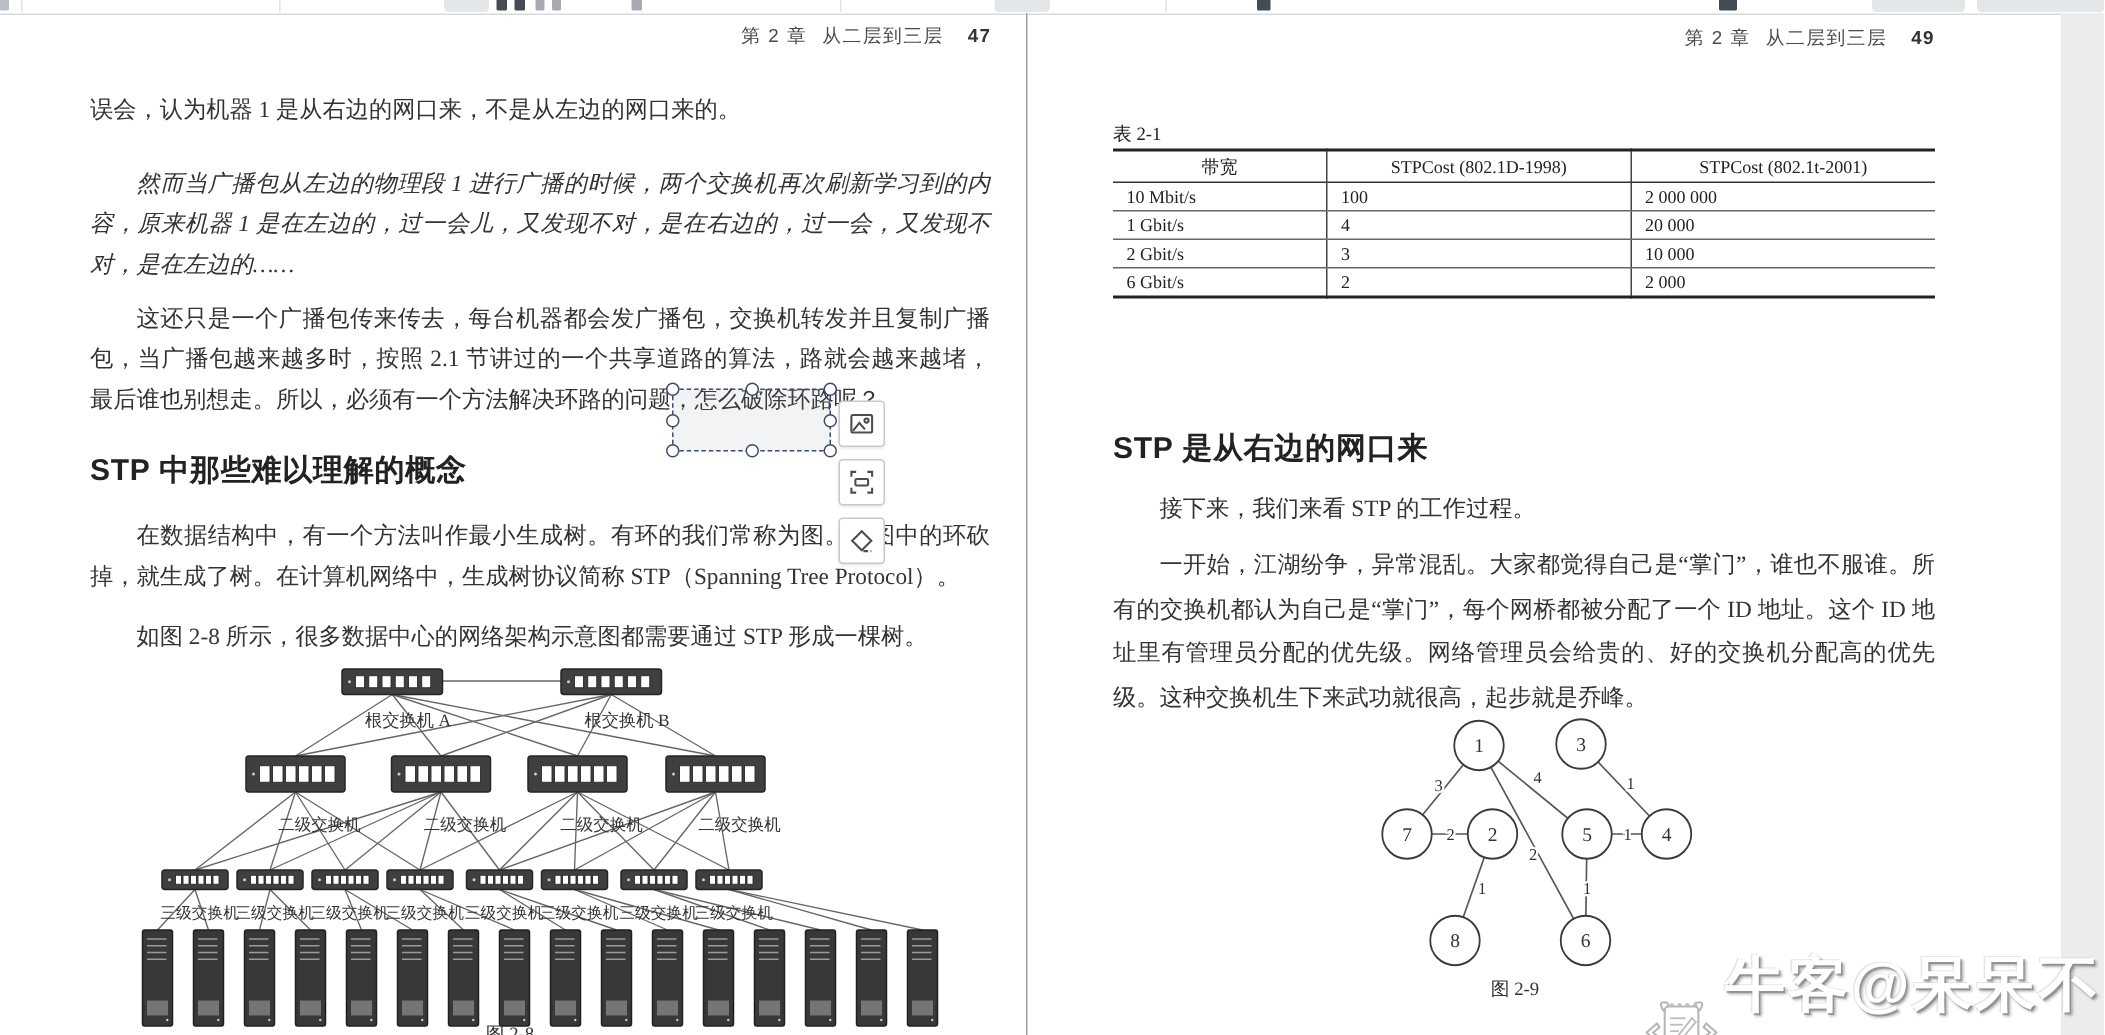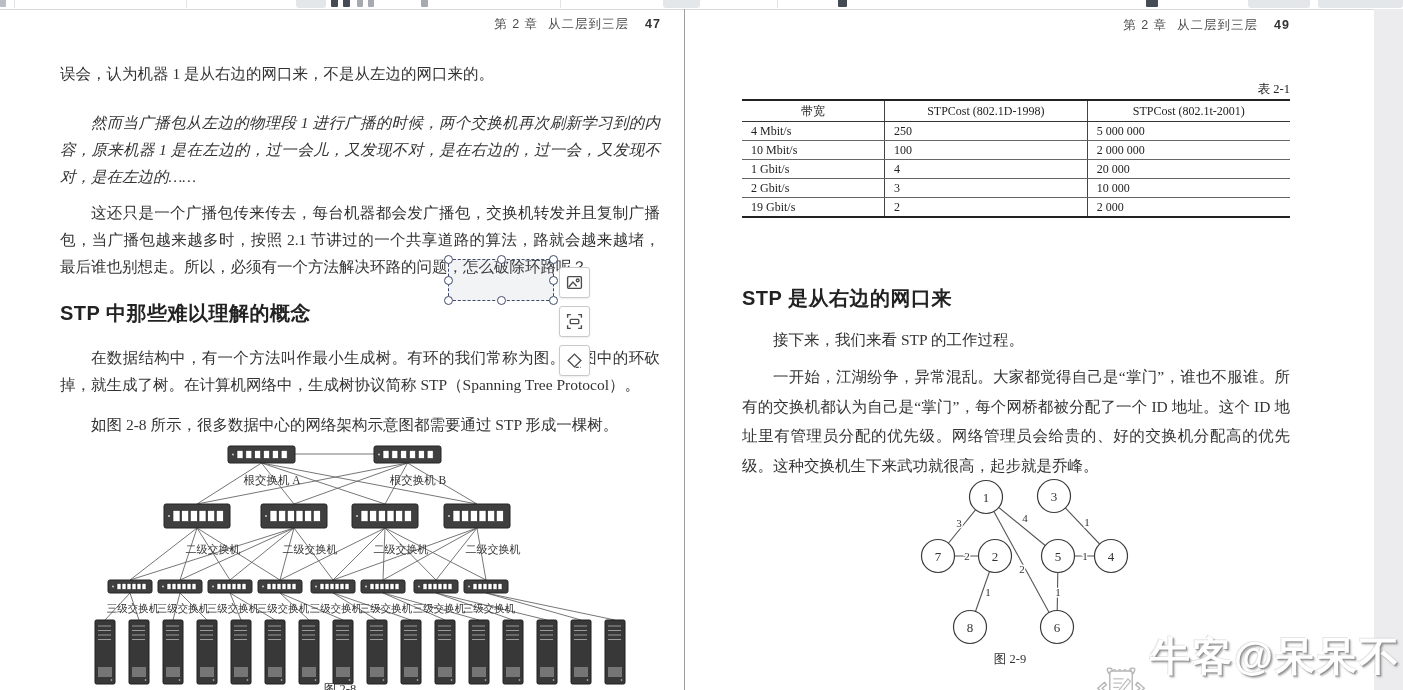--- a/index.html
+++ b/index.html
@@ -19,21 +19,21 @@
              font-size:12.5px;color:#4a4a4a;letter-spacing:1px;}
   .pg-header .num{margin-left:16px;font-weight:bold;color:#333;}
   .pg-header .sp{display:inline-block;width:10px;}
   .para{position:absolute;font-size:15.5px;line-height:27px;text-align:justify;color:#333;}
   .para.ind{text-indent:2em;}
   .rp .para{line-height:29.5px;}
   .sec-heading{position:absolute;margin:0;font-family:"Liberation Sans","DejaVu Sans",sans-serif;
                font-size:20px;font-weight:600;color:#222;letter-spacing:0.5px;}
   .fig-caption{position:absolute;font-size:12.5px;color:#333;text-align:center;}
   
-  .tbl-caption{position:absolute;left:742px;top:81px;width:548px;text-align:right;font-size:12.5px;color:#222;}
+  .tbl-caption{position:absolute;left:742px;top:81px;width:548px;text-align:left;font-size:12.5px;color:#222;}
   table.stp{position:absolute;left:742px;top:99px;width:548px;border-collapse:collapse;
             font-size:12px;color:#222;border-top:2px solid #222;border-bottom:2px solid #222;}
   table.stp th{border-bottom:1.5px solid #333;border-right:1px solid #444;font-weight:normal;
                height:20px;padding:0 6px;}
   table.stp th:last-child,table.stp td:last-child{border-right:none;}
   table.stp td{border-bottom:1px solid #666;border-right:1px solid #444;height:18px;padding:0 0 0 9px;text-align:left;}
   table.stp tr:last-child td{border-bottom:none;}
   table.stp col.c1{width:26%;} table.stp col.c2{width:37%;} table.stp col.c3{width:37%;}
   
   .sel-box{position:absolute;left:448px;top:259px;width:104px;height:40px;
@@ -430,41 +430,36 @@
         </colgroup>
       <thead>
           <tr>
             <th>带宽</th>
             <th>STPCost (802.1D-1998)</th>
             <th>STPCost (802.1t-2001)</th>
           </tr>
         </thead>
       <tbody>
           <tr>
-            <td>4 Mbit/s</td>
-            <td>250</td>
-            <td>5 000 000</td>
-          </tr>
-          <tr>
             <td>10 Mbit/s</td>
             <td>100</td>
             <td>2 000 000</td>
           </tr>
           <tr>
             <td>1 Gbit/s</td>
             <td>4</td>
             <td>20 000</td>
           </tr>
           <tr>
             <td>2 Gbit/s</td>
             <td>3</td>
             <td>10 000</td>
           </tr>
           <tr>
-            <td>19 Gbit/s</td>
+            <td>6 Gbit/s</td>
             <td>2</td>
             <td>2 000</td>
           </tr>
         </tbody>
     </table>
 
     <h2 class="sec-heading" style="left:742px;top:285px;">STP 是从右边的网口来</h2>
 
     <div class="para ind" style="left:742px;top:325px;width:548px;">接下来，我们来看 STP 的工作过程。</div>
     <div class="para ind" style="left:742px;top:362px;width:548px;">一开始，江湖纷争，异常混乱。大家都觉得自己是“掌门”，谁也不服谁。所有的交换机都认为自己是“掌门”，每个网桥都被分配了一个 ID 地址。这个 ID 地址里有管理员分配的优先级。网络管理员会给贵的、好的交换机分配高的优先级。这种交换机生下来武功就很高，起步就是乔峰。</div>

